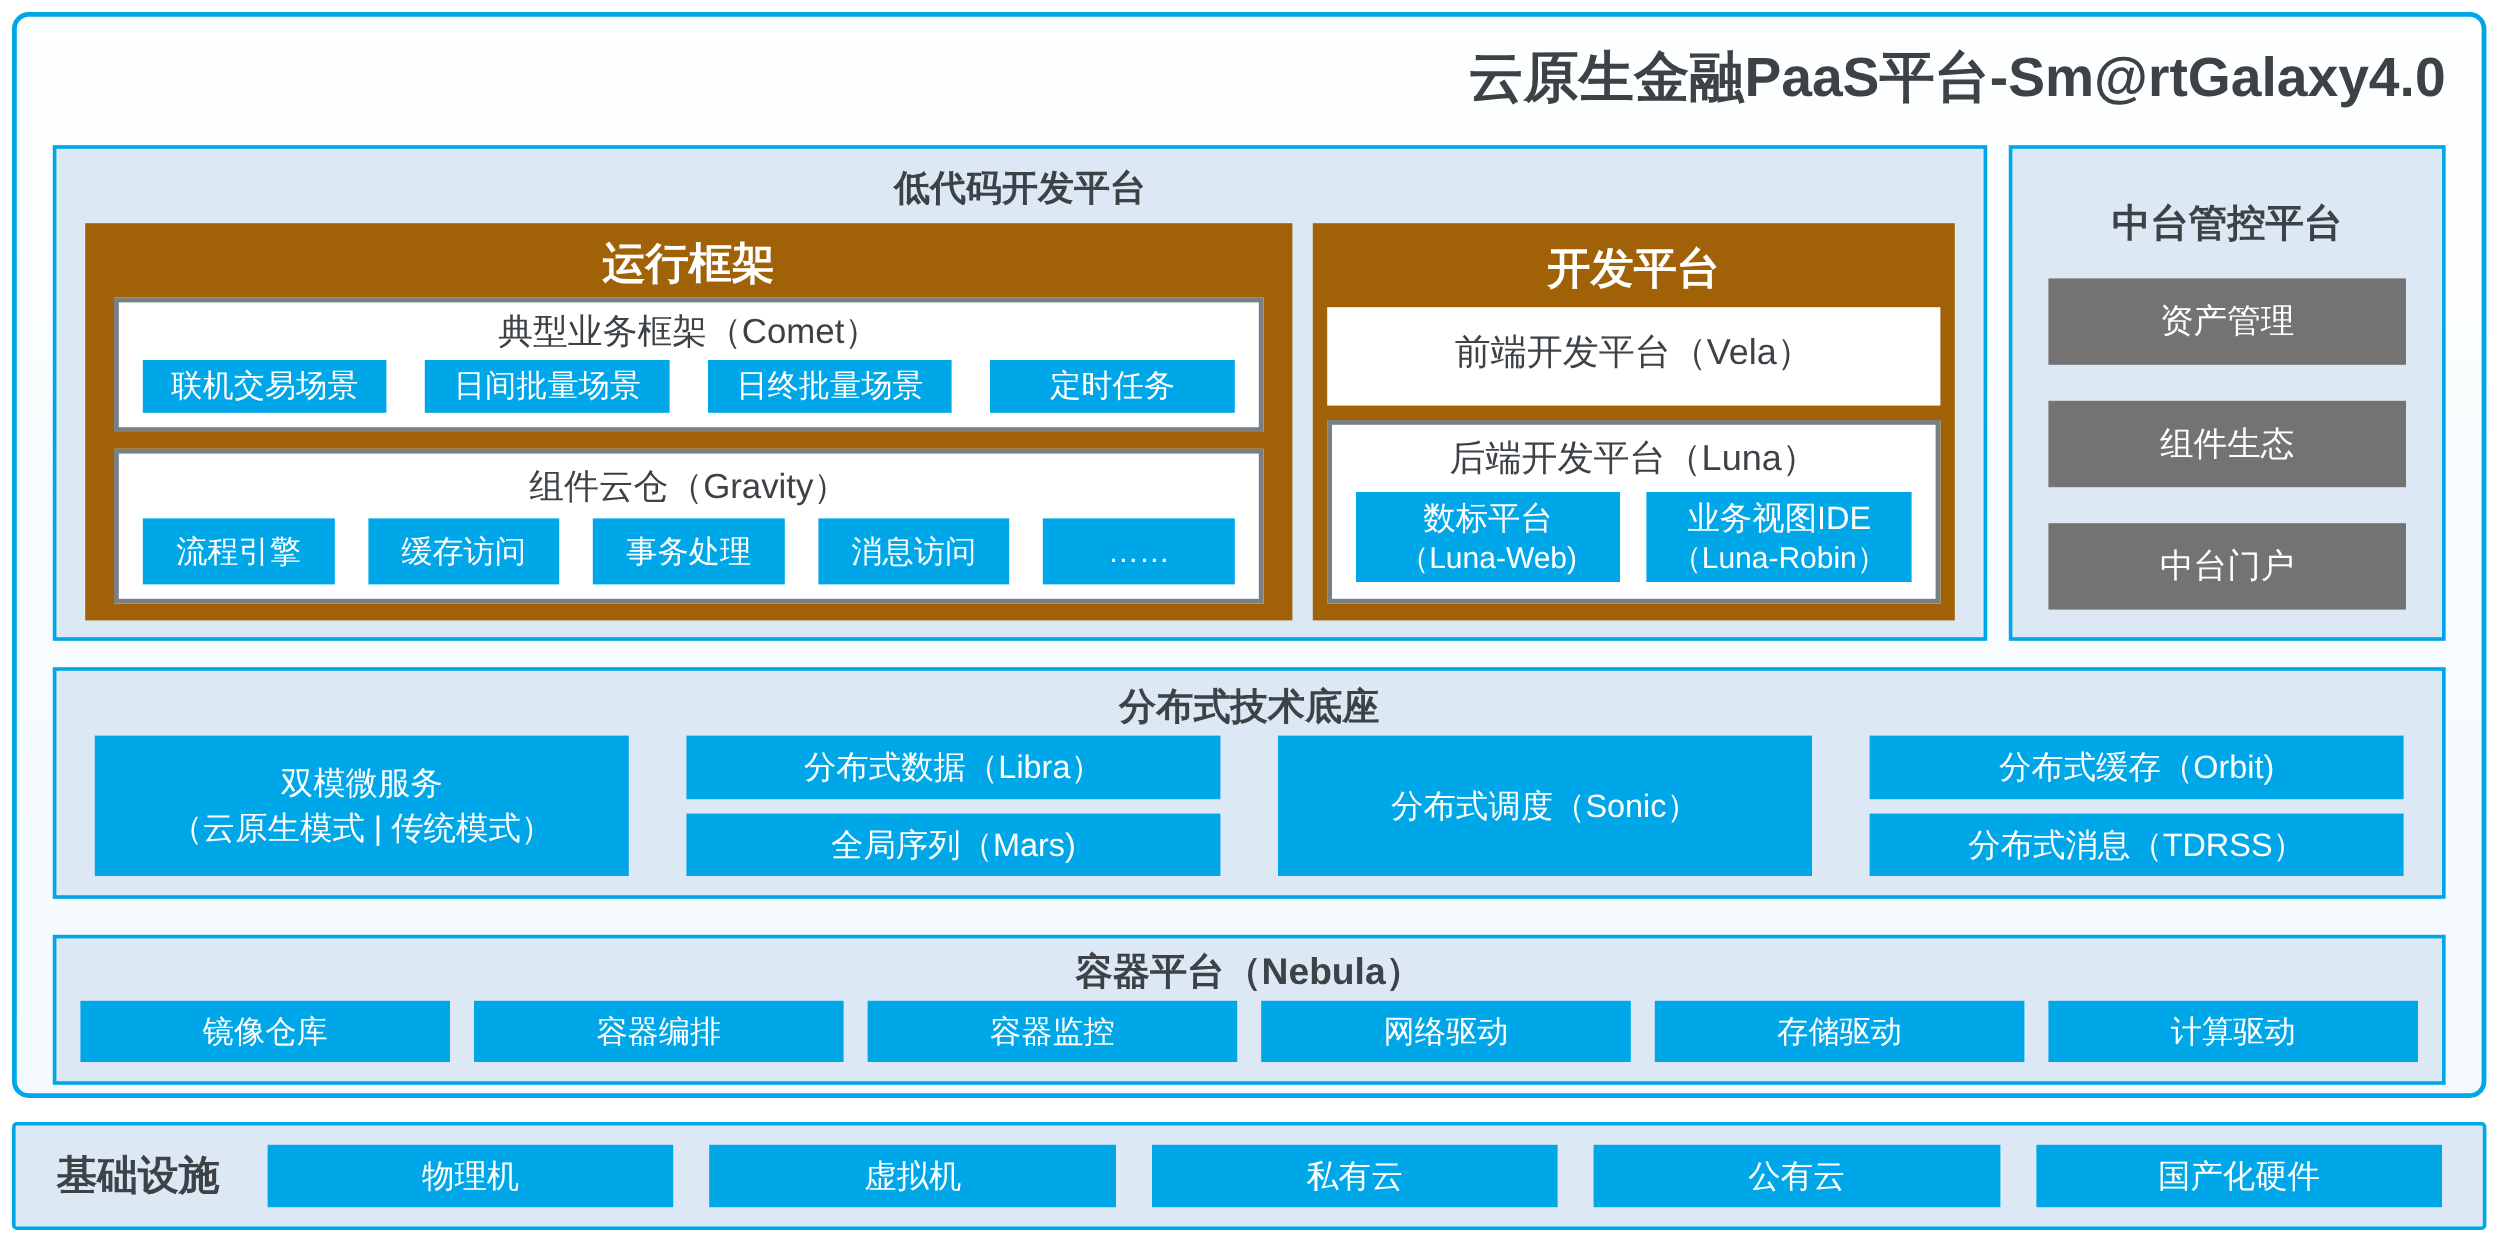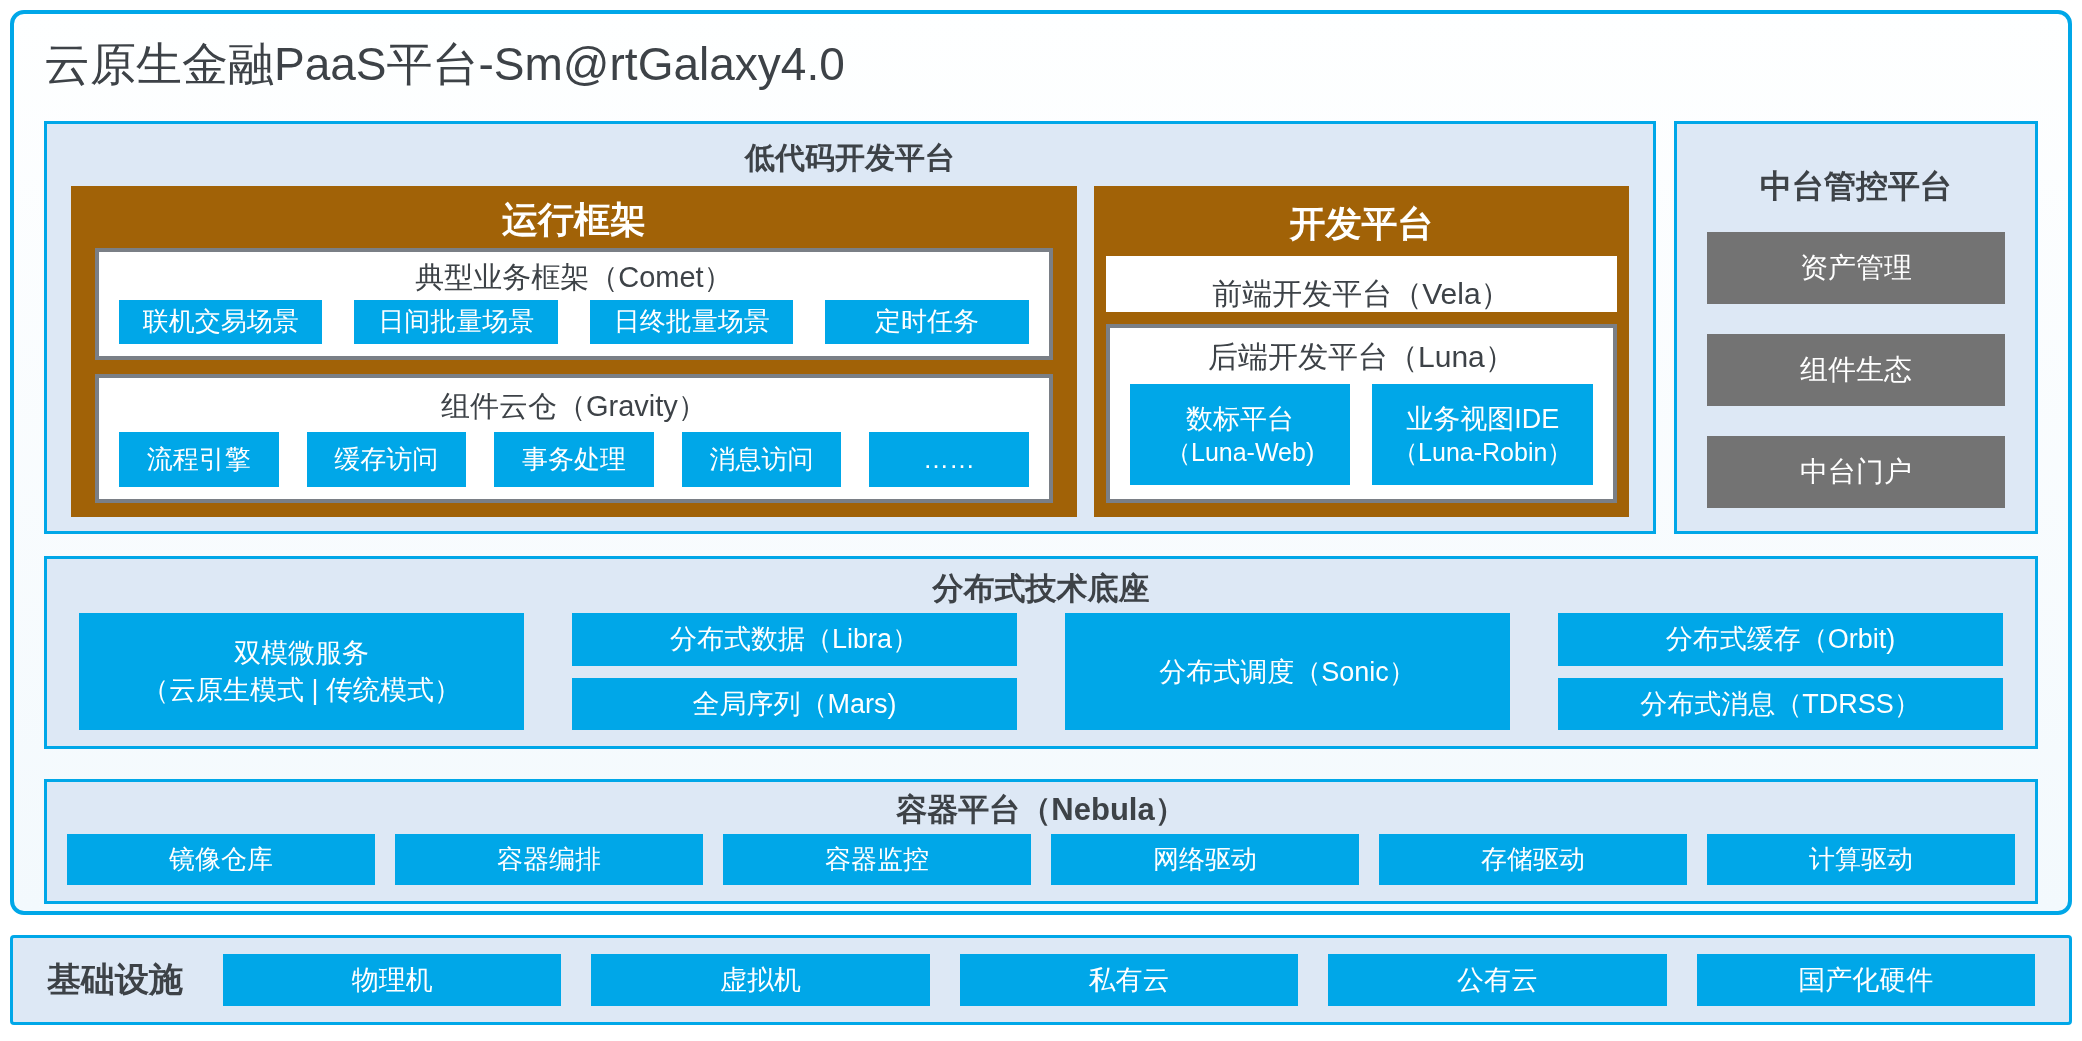--- a/index.html
+++ b/index.html
@@ -5,22 +5,22 @@
   * { margin:0; padding:0; box-sizing:border-box; }
   body { background:#ffffff; font-family:"Liberation Sans", sans-serif; }
   .page { position:relative; width:2082px; height:1041px; background:#ffffff; overflow:hidden; }
 
   
   .outer { position:absolute; top:10px; left:10px; right:10px; height:905px;
            border:4px solid #00a7e8; border-radius:14px;
            background:linear-gradient(180deg,#feffff 0%,#f3f9fd 100%);
            padding:0 30px; }
 
-  .main-title { margin-top:18px; height:64px; line-height:64px; text-align:left;
-                font-size:46px; font-weight:400; color:#3d4247; }
+  .main-title { margin-top:18px; height:64px; line-height:64px; text-align:right;
+                font-size:46px; font-weight:700; color:#3d4247; }
 
   
   .panel { background:#dde8f5; border:3px solid #00a7e8; }
   .panel-header { text-align:center; font-weight:700; color:#3d4247; }
 
   
   .top-row { display:flex; gap:18px; height:413px; margin-top:25px; }
 
   .panel-lowcode { flex:1; display:flex; flex-direction:column; }
   .panel-lowcode .panel-header { font-size:30px; margin-top:12px; height:44px; line-height:44px; }
@@ -38,21 +38,21 @@
   .wb-title { text-align:center; color:#3d4247; font-size:29px; }
   .box-comet .wb-title { height:46px; line-height:46px; }
   .box-gravity .wb-title { height:52px; line-height:52px; }
   .btn-row { flex:1; display:flex; }
   .box-comet .btn-row { gap:32px; }
   .box-gravity .btn-row { gap:28px; }
   .bbtn { background:#00a7e8; color:#ffffff; font-size:26px; flex:1;
           display:flex; align-items:center; justify-content:center; }
 
   .dev-title { height:70px; line-height:76px; }
-  .vela-box { background:#ffffff; margin:0 12px; height:56px; line-height:76px;
+  .vela-box { background:#ffffff; margin:0 12px; height:82px; line-height:76px;
               text-align:center; font-size:30px; color:#3d4247; }
   .luna-box { background:#ffffff; border:4px solid #7a7f86; margin:12px 12px 14px;
               flex:1; display:flex; flex-direction:column; padding:0 20px 14px; }
   .luna-title { height:56px; line-height:58px; font-size:30px; text-align:center; color:#3d4247; }
   .luna-row { flex:1; display:flex; gap:22px; }
   .bbtn2 { flex:1; background:#00a7e8; color:#ffffff; display:flex; flex-direction:column;
            align-items:center; justify-content:center; }
   .bbtn2 .l1 { font-size:27px; line-height:34px; }
   .bbtn2 .l2 { font-size:25px; line-height:32px; }
 

